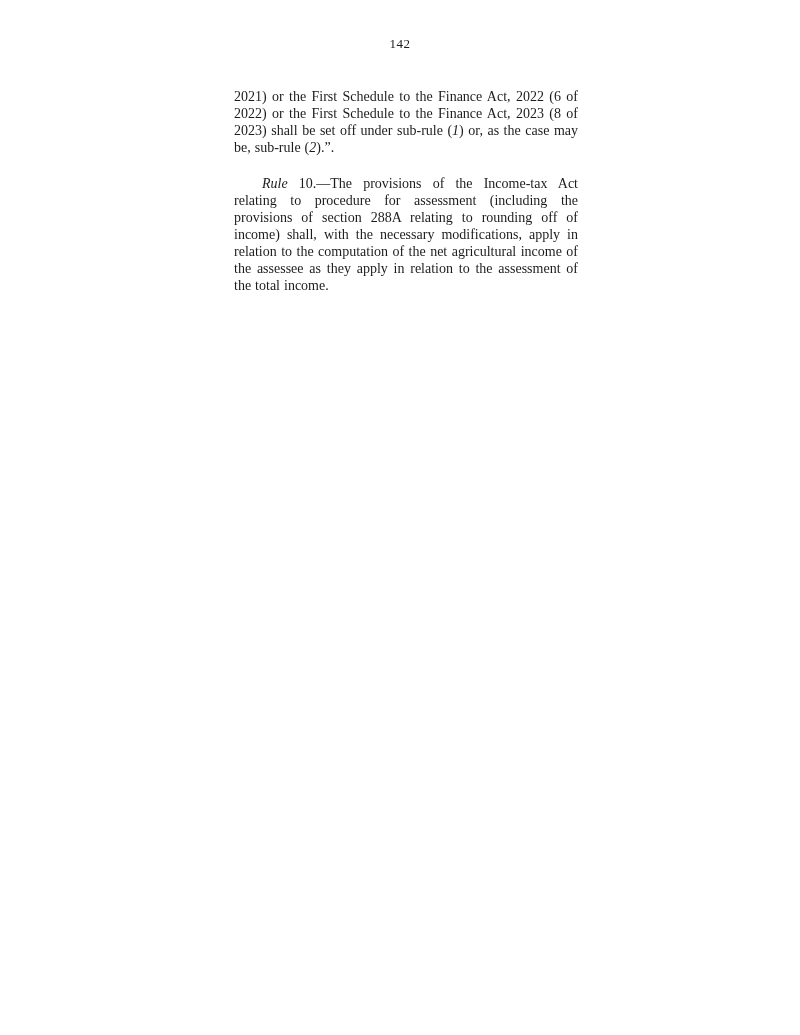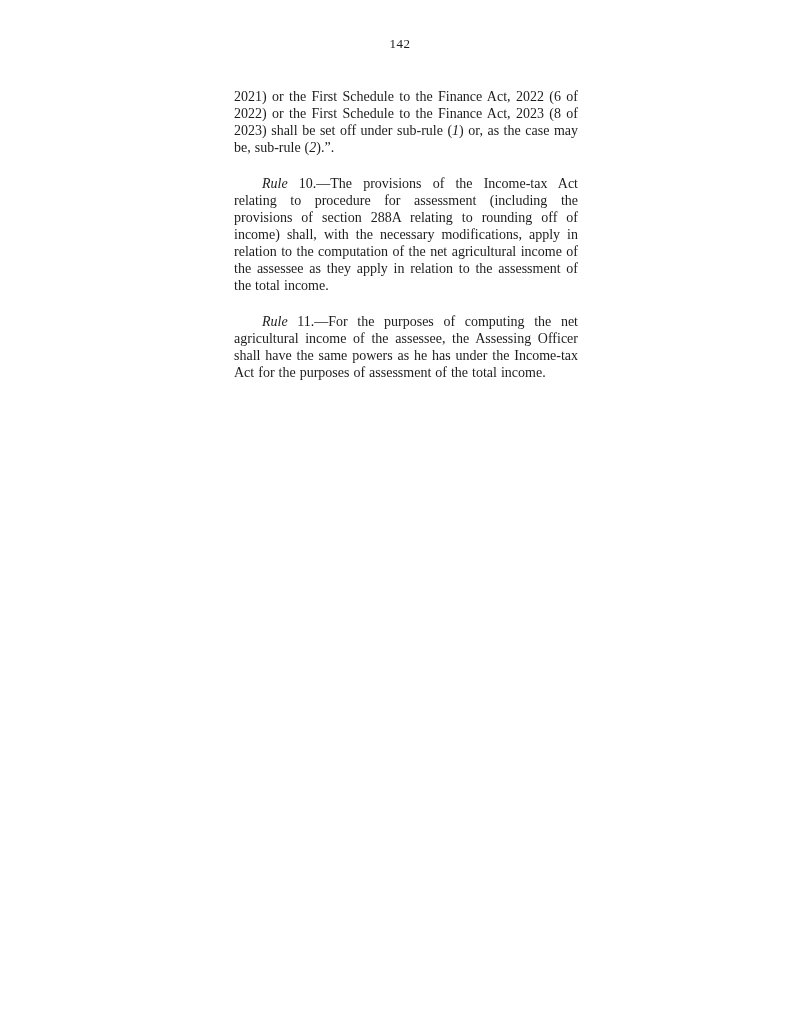--- a/index.html
+++ b/index.html
@@ -45,16 +45,15 @@
 </style>
 </head>
 <body>
 
 <div class="page">
   <div class="content">
     <div class="page-number">142</div>
     <div>
         <p class="para"><span>2021) or the First Schedule to the Finance Act, 2022 (6 of 2022) or the First Schedule to the Finance Act, 2023 (8 of 2023) shall be set off under sub-rule (</span><span class="it">1</span><span>) or, as the case may be, sub-rule (</span><span class="it">2</span><span>).”.</span></p>
         <p class="para rule-para"><span class="it">Rule</span><span> 10.—The provisions of the Income-tax Act relating to procedure for assessment (including the provisions of section 288A relating to rounding off of income) shall, with the necessary modifications, apply in relation to the computation of the net agricultural income of the assessee as they apply in relation to the assessment of the total income.</span></p>
-        <p class="para rule-para"><span class="it">Rule</span><span> 11.—For the purposes of computing the net agricultural income of the assessee, the Assessing Officer shall have the same powers as he has under  the Income-tax Act for the purposes of assessment of the total income.</span></p>
       </div>
   </div>
 </div>
 
 </body></html>

